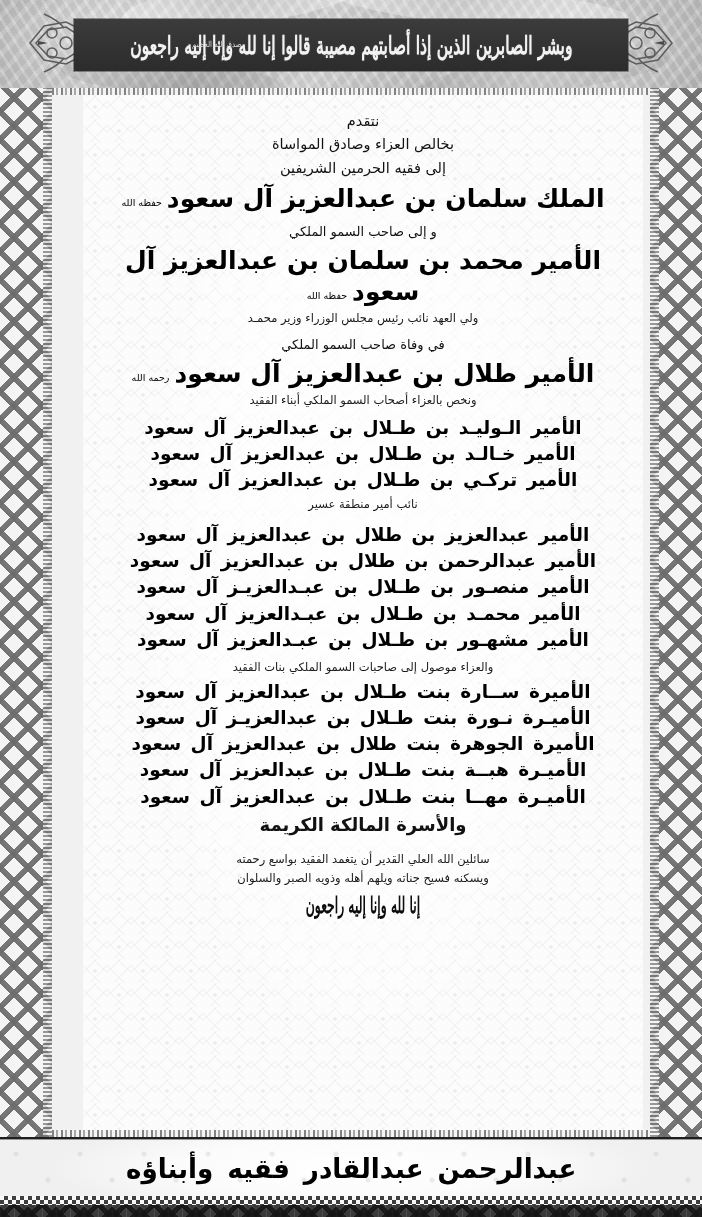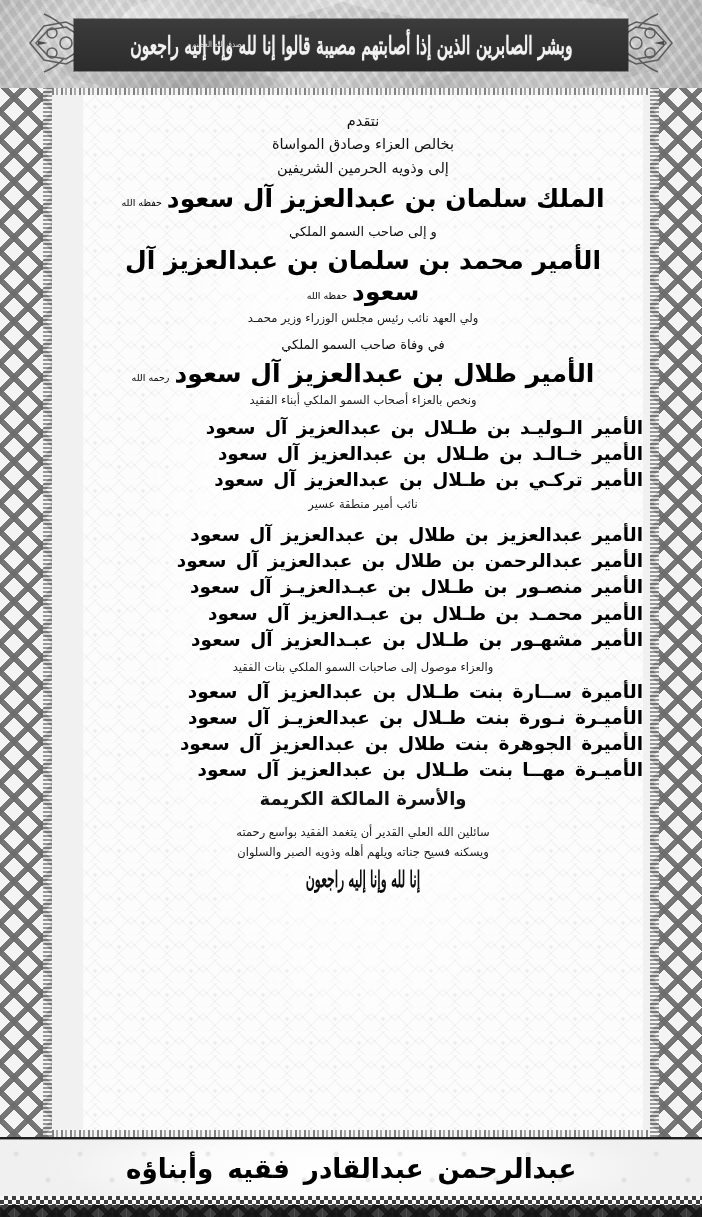--- a/index.html
+++ b/index.html
@@ -147,21 +147,20 @@
     font-size:11.5px;color:#1a1a1a;line-height:1.5;margin:2px 0;
   }
   .t-big{
     font-size:25px;font-weight:700;color:#000;line-height:1.25;
     margin:4px 0 1px;letter-spacing:-.3px;
   }
   .t-name{
     font-size:18.5px;font-weight:700;color:#000;line-height:1.42;
     margin:0;letter-spacing:-.2px;
     word-spacing:3px;
-    text-align:right;
   }
   .sup{
     font-size:9.5px;font-weight:400;vertical-align:1px;
     margin-right:5px;letter-spacing:0;
   }
   .gap-a{height:7px;}
   .gap-b{height:9px;}
   .gap-c{height:4px;}
 
   
@@ -267,21 +266,21 @@
     <div class="braid l"></div>
     <div class="braid r"></div>
     <div class="dotrule top"></div>
     <div class="dotrule bot"></div>
 
     <div class="paper">
       <div class="content">
 
         <div class="t-small">نتقدم</div>
         <div class="t-small">بخالص العزاء وصادق المواساة</div>
-        <div class="t-small">إلى وذويه الحرمين الشريفين</div>
+        <div class="t-small">إلى فقيه الحرمين الشريفين</div>
 
         <div class="t-big">
           <span>الملك سلمان بن عبدالعزيز آل سعود</span><span class="sup">حفظه الله</span>
         </div>
 
         <div class="gap-c"></div>
         <div class="t-mid">و إلى صاحب السمو الملكي</div>
 
         <div class="t-big">
           <span>الأمير محمد بن سلمان بن عبدالعزيز آل سعود</span><span class="sup">حفظه الله</span>
@@ -310,20 +309,21 @@
         <div class="t-name">الأمير منصـور بن طـلال بن عبـدالعزيـز آل سعود</div>
         <div class="t-name">الأمير محمـد بن طـلال بن عبـدالعزيز آل سعود</div>
         <div class="t-name">الأمير مشهـور بن طـلال بن عبـدالعزيز آل سعود</div>
 
         <div class="gap-c"></div>
         <div class="t-tiny">والعزاء موصول إلى صاحبات السمو الملكي بنات الفقيد</div>
 
         <div class="t-name">الأميرة ســارة بنت طـلال بن عبدالعزيز آل سعود</div>
         <div class="t-name">الأميـرة نـورة بنت طـلال بن عبدالعزيـز آل سعود</div>
         <div class="t-name">الأميرة الجوهرة بنت طلال بن عبدالعزيز آل سعود</div>
+        <div class="t-name">الأميـرة هبــة بنت طـلال بن عبدالعزيز آل سعود</div>
         <div class="t-name">الأميـرة مهــا بنت طـلال بن عبدالعزيز آل سعود</div>
 
         <div class="t-small" style="font-weight:700;font-size:18px;margin-top:1px;">والأسرة المالكة الكريمة</div>
 
         <div class="gap-b"></div>
         <div class="t-tiny">سائلين الله العلي القدير أن يتغمد الفقيد بواسع رحمته</div>
         <div class="t-tiny">ويسكنه فسيح جناته ويلهم أهله وذويه الصبر والسلوان</div>
 
         <div class="calli">إنا لله وإنا إليه راجعون</div>
       </div>

